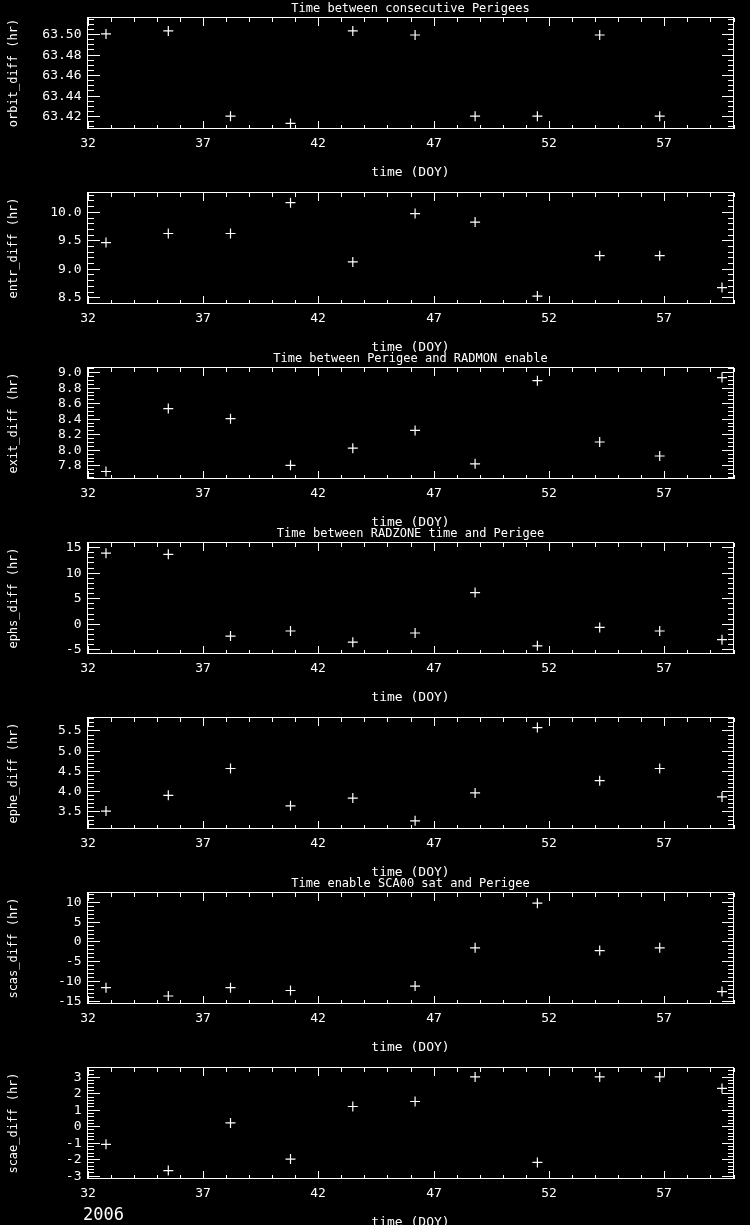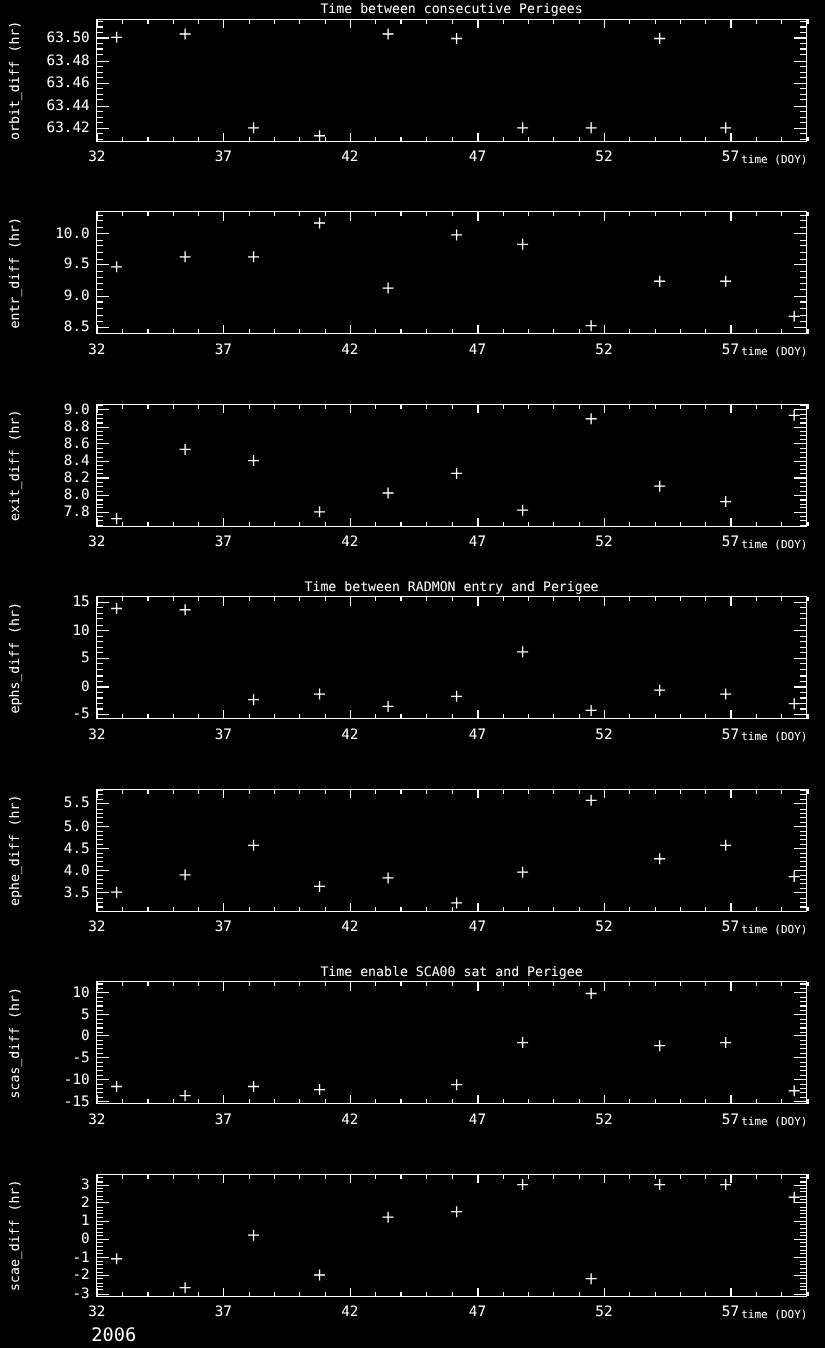--- a/index.html
+++ b/index.html
@@ -12,22 +12,22 @@
   .plot-title {
     position:absolute; left:87px; width:647px; top:1px;
     text-align:center; font-size:12px; line-height:15px; white-space:pre;
   }
   .plot-ylabel {
     position:absolute; left:13px; top:73px;
     transform:translate(-50%,-50%) rotate(-90deg);
     font-size:12px; white-space:nowrap;
   }
   .plot-xlabel {
-    position:absolute; left:87px; width:647px; top:139px;
-    text-align:right; font-size:10px; line-height:14px;
+    position:absolute; left:87px; width:647px; top:165px;
+    text-align:center; font-size:13px; line-height:14px;
   }
   svg.plot-canvas { position:absolute; left:0; top:0; }
   .tick-label { font-family:"DejaVu Sans Mono", monospace; font-size:13px; fill:#ffffff; }
   .year-label { position:absolute; left:83px; top:1204px; font-size:17px; }
 </style>
 </head>
 <body>
 
 <div class="page">
 
@@ -85,20 +85,21 @@
         <text class="tick-label" x="81.5" y="42" text-anchor="end">8.8</text>
         <text class="tick-label" x="81.5" y="26" text-anchor="end">9.0</text>
         <text class="tick-label" x="88" y="146.5" text-anchor="middle">32</text>
         <text class="tick-label" x="203" y="146.5" text-anchor="middle">37</text>
         <text class="tick-label" x="318" y="146.5" text-anchor="middle">42</text>
         <text class="tick-label" x="434" y="146.5" text-anchor="middle">47</text>
         <text class="tick-label" x="549" y="146.5" text-anchor="middle">52</text>
         <text class="tick-label" x="664" y="146.5" text-anchor="middle">57</text>
         <path d="M101.0 121.5L111.0 121.5M106.0 116.5L106.0 126.5M163.3 58.6L173.3 58.6M168.3 53.6L168.3 63.6M225.5 68.7L235.5 68.7M230.5 63.7L230.5 73.7M285.5 115.3L295.5 115.3M290.5 110.3L290.5 120.3M347.8 98.2L357.8 98.2M352.8 93.2L352.8 103.2M410.1 80.4L420.1 80.4M415.1 75.4L415.1 85.4M470.1 113.8L480.1 113.8M475.1 108.8L475.1 118.8M532.4 30.7L542.4 30.7M537.4 25.7L537.4 35.7M594.7 92.0L604.7 92.0M599.7 87.0L599.7 97.0M654.7 106.0L664.7 106.0M659.7 101.0L659.7 111.0M717.0 27.6L727.0 27.6M722.0 22.6L722.0 32.6" stroke="#fff" stroke-width="1.2" fill="none"></path>
       </svg>
+    <figcaption class="plot-title">Time between Perigee and RADMON enable</figcaption>
     <div class="plot-ylabel">exit_diff (hr)</div>
     <div class="plot-xlabel">time (DOY)</div>
   </figure>
 
   <figure class="plot" style="top:525px">
     <svg class="plot-canvas" width="750" height="175" viewBox="0 0 750 175">
         <rect x="87.5" y="17.5" width="646" height="111" fill="none" stroke="#fff" stroke-width="1" shape-rendering="crispEdges"></rect>
         <path d="M88.5 128.5L88.5 124.5M88.5 17.5L88.5 21.5M111.5 128.5L111.5 124.5M111.5 17.5L111.5 21.5M134.5 128.5L134.5 124.5M134.5 17.5L134.5 21.5M157.5 128.5L157.5 124.5M157.5 17.5L157.5 21.5M180.5 128.5L180.5 124.5M180.5 17.5L180.5 21.5M203.5 128.5L203.5 124.5M203.5 17.5L203.5 21.5M226.5 128.5L226.5 124.5M226.5 17.5L226.5 21.5M249.5 128.5L249.5 124.5M249.5 17.5L249.5 21.5M272.5 128.5L272.5 124.5M272.5 17.5L272.5 21.5M295.5 128.5L295.5 124.5M295.5 17.5L295.5 21.5M318.5 128.5L318.5 124.5M318.5 17.5L318.5 21.5M341.5 128.5L341.5 124.5M341.5 17.5L341.5 21.5M364.5 128.5L364.5 124.5M364.5 17.5L364.5 21.5M387.5 128.5L387.5 124.5M387.5 17.5L387.5 21.5M411.5 128.5L411.5 124.5M411.5 17.5L411.5 21.5M434.5 128.5L434.5 124.5M434.5 17.5L434.5 21.5M457.5 128.5L457.5 124.5M457.5 17.5L457.5 21.5M480.5 128.5L480.5 124.5M480.5 17.5L480.5 21.5M503.5 128.5L503.5 124.5M503.5 17.5L503.5 21.5M526.5 128.5L526.5 124.5M526.5 17.5L526.5 21.5M549.5 128.5L549.5 124.5M549.5 17.5L549.5 21.5M572.5 128.5L572.5 124.5M572.5 17.5L572.5 21.5M595.5 128.5L595.5 124.5M595.5 17.5L595.5 21.5M618.5 128.5L618.5 124.5M618.5 17.5L618.5 21.5M641.5 128.5L641.5 124.5M641.5 17.5L641.5 21.5M664.5 128.5L664.5 124.5M664.5 17.5L664.5 21.5M687.5 128.5L687.5 124.5M687.5 17.5L687.5 21.5M710.5 128.5L710.5 124.5M710.5 17.5L710.5 21.5M734.5 128.5L734.5 124.5M734.5 17.5L734.5 21.5M88.5 128.5L88.5 120.5M88.5 17.5L88.5 25.5M203.5 128.5L203.5 120.5M203.5 17.5L203.5 25.5M318.5 128.5L318.5 120.5M318.5 17.5L318.5 25.5M434.5 128.5L434.5 120.5M434.5 17.5L434.5 25.5M549.5 128.5L549.5 120.5M549.5 17.5L549.5 25.5M664.5 128.5L664.5 120.5M664.5 17.5L664.5 25.5M87.5 124.5L93.5 124.5M733.5 124.5L727.5 124.5M87.5 119.5L93.5 119.5M733.5 119.5L727.5 119.5M87.5 114.5L93.5 114.5M733.5 114.5L727.5 114.5M87.5 109.5L93.5 109.5M733.5 109.5L727.5 109.5M87.5 104.5L93.5 104.5M733.5 104.5L727.5 104.5M87.5 99.5L93.5 99.5M733.5 99.5L727.5 99.5M87.5 94.5L93.5 94.5M733.5 94.5L727.5 94.5M87.5 89.5L93.5 89.5M733.5 89.5L727.5 89.5M87.5 83.5L93.5 83.5M733.5 83.5L727.5 83.5M87.5 78.5L93.5 78.5M733.5 78.5L727.5 78.5M87.5 73.5L93.5 73.5M733.5 73.5L727.5 73.5M87.5 68.5L93.5 68.5M733.5 68.5L727.5 68.5M87.5 63.5L93.5 63.5M733.5 63.5L727.5 63.5M87.5 58.5L93.5 58.5M733.5 58.5L727.5 58.5M87.5 53.5L93.5 53.5M733.5 53.5L727.5 53.5M87.5 48.5L93.5 48.5M733.5 48.5L727.5 48.5M87.5 43.5L93.5 43.5M733.5 43.5L727.5 43.5M87.5 37.5L93.5 37.5M733.5 37.5L727.5 37.5M87.5 32.5L93.5 32.5M733.5 32.5L727.5 32.5M87.5 27.5L93.5 27.5M733.5 27.5L727.5 27.5M87.5 22.5L93.5 22.5M733.5 22.5L727.5 22.5M87.5 124.5L99.5 124.5M733.5 124.5L721.5 124.5M87.5 99.5L99.5 99.5M733.5 99.5L721.5 99.5M87.5 73.5L99.5 73.5M733.5 73.5L721.5 73.5M87.5 48.5L99.5 48.5M733.5 48.5L721.5 48.5M87.5 22.5L99.5 22.5M733.5 22.5L721.5 22.5" stroke="#fff" stroke-width="1" fill="none" shape-rendering="crispEdges"></path>
         <text class="tick-label" x="81.5" y="128" text-anchor="end">-5</text>
         <text class="tick-label" x="81.5" y="103" text-anchor="end">0</text>
@@ -106,21 +107,21 @@
         <text class="tick-label" x="81.5" y="52" text-anchor="end">10</text>
         <text class="tick-label" x="81.5" y="26" text-anchor="end">15</text>
         <text class="tick-label" x="88" y="146.5" text-anchor="middle">32</text>
         <text class="tick-label" x="203" y="146.5" text-anchor="middle">37</text>
         <text class="tick-label" x="318" y="146.5" text-anchor="middle">42</text>
         <text class="tick-label" x="434" y="146.5" text-anchor="middle">47</text>
         <text class="tick-label" x="549" y="146.5" text-anchor="middle">52</text>
         <text class="tick-label" x="664" y="146.5" text-anchor="middle">57</text>
         <path d="M101.0 28.2L111.0 28.2M106.0 23.2L106.0 33.2M163.3 29.3L173.3 29.3M168.3 24.3L168.3 34.3M225.5 111.1L235.5 111.1M230.5 106.1L230.5 116.1M285.5 106.0L295.5 106.0M290.5 101.0L290.5 111.0M347.8 117.2L357.8 117.2M352.8 112.2L352.8 122.2M410.1 108.0L420.1 108.0M415.1 103.0L415.1 113.0M470.1 67.6L480.1 67.6M475.1 62.6L475.1 72.6M532.4 120.8L542.4 120.8M537.4 115.8L537.4 125.8M594.7 102.4L604.7 102.4M599.7 97.4L599.7 107.4M654.7 106.0L664.7 106.0M659.7 101.0L659.7 111.0M717.0 114.7L727.0 114.7M722.0 109.7L722.0 119.7" stroke="#fff" stroke-width="1.2" fill="none"></path>
       </svg>
-    <figcaption class="plot-title">Time between RADMON entry and Perigee</figcaption>
+    <figcaption class="plot-title">Time between RADZONE time and Perigee</figcaption>
     <div class="plot-ylabel">ephs_diff (hr)</div>
     <div class="plot-xlabel">time (DOY)</div>
   </figure>
 
   <figure class="plot" style="top:700px">
     <svg class="plot-canvas" width="750" height="175" viewBox="0 0 750 175">
         <rect x="87.5" y="17.5" width="646" height="111" fill="none" stroke="#fff" stroke-width="1" shape-rendering="crispEdges"></rect>
         <path d="M88.5 128.5L88.5 124.5M88.5 17.5L88.5 21.5M111.5 128.5L111.5 124.5M111.5 17.5L111.5 21.5M134.5 128.5L134.5 124.5M134.5 17.5L134.5 21.5M157.5 128.5L157.5 124.5M157.5 17.5L157.5 21.5M180.5 128.5L180.5 124.5M180.5 17.5L180.5 21.5M203.5 128.5L203.5 124.5M203.5 17.5L203.5 21.5M226.5 128.5L226.5 124.5M226.5 17.5L226.5 21.5M249.5 128.5L249.5 124.5M249.5 17.5L249.5 21.5M272.5 128.5L272.5 124.5M272.5 17.5L272.5 21.5M295.5 128.5L295.5 124.5M295.5 17.5L295.5 21.5M318.5 128.5L318.5 124.5M318.5 17.5L318.5 21.5M341.5 128.5L341.5 124.5M341.5 17.5L341.5 21.5M364.5 128.5L364.5 124.5M364.5 17.5L364.5 21.5M387.5 128.5L387.5 124.5M387.5 17.5L387.5 21.5M411.5 128.5L411.5 124.5M411.5 17.5L411.5 21.5M434.5 128.5L434.5 124.5M434.5 17.5L434.5 21.5M457.5 128.5L457.5 124.5M457.5 17.5L457.5 21.5M480.5 128.5L480.5 124.5M480.5 17.5L480.5 21.5M503.5 128.5L503.5 124.5M503.5 17.5L503.5 21.5M526.5 128.5L526.5 124.5M526.5 17.5L526.5 21.5M549.5 128.5L549.5 124.5M549.5 17.5L549.5 21.5M572.5 128.5L572.5 124.5M572.5 17.5L572.5 21.5M595.5 128.5L595.5 124.5M595.5 17.5L595.5 21.5M618.5 128.5L618.5 124.5M618.5 17.5L618.5 21.5M641.5 128.5L641.5 124.5M641.5 17.5L641.5 21.5M664.5 128.5L664.5 124.5M664.5 17.5L664.5 21.5M687.5 128.5L687.5 124.5M687.5 17.5L687.5 21.5M710.5 128.5L710.5 124.5M710.5 17.5L710.5 21.5M734.5 128.5L734.5 124.5M734.5 17.5L734.5 21.5M88.5 128.5L88.5 120.5M88.5 17.5L88.5 25.5M203.5 128.5L203.5 120.5M203.5 17.5L203.5 25.5M318.5 128.5L318.5 120.5M318.5 17.5L318.5 25.5M434.5 128.5L434.5 120.5M434.5 17.5L434.5 25.5M549.5 128.5L549.5 120.5M549.5 17.5L549.5 25.5M664.5 128.5L664.5 120.5M664.5 17.5L664.5 25.5M87.5 128.5L93.5 128.5M733.5 128.5L727.5 128.5M87.5 124.5L93.5 124.5M733.5 124.5L727.5 124.5M87.5 120.5L93.5 120.5M733.5 120.5L727.5 120.5M87.5 116.5L93.5 116.5M733.5 116.5L727.5 116.5M87.5 111.5L93.5 111.5M733.5 111.5L727.5 111.5M87.5 107.5L93.5 107.5M733.5 107.5L727.5 107.5M87.5 103.5L93.5 103.5M733.5 103.5L727.5 103.5M87.5 99.5L93.5 99.5M733.5 99.5L727.5 99.5M87.5 95.5L93.5 95.5M733.5 95.5L727.5 95.5M87.5 91.5L93.5 91.5M733.5 91.5L727.5 91.5M87.5 87.5L93.5 87.5M733.5 87.5L727.5 87.5M87.5 83.5L93.5 83.5M733.5 83.5L727.5 83.5M87.5 79.5L93.5 79.5M733.5 79.5L727.5 79.5M87.5 75.5L93.5 75.5M733.5 75.5L727.5 75.5M87.5 71.5L93.5 71.5M733.5 71.5L727.5 71.5M87.5 67.5L93.5 67.5M733.5 67.5L727.5 67.5M87.5 63.5L93.5 63.5M733.5 63.5L727.5 63.5M87.5 59.5L93.5 59.5M733.5 59.5L727.5 59.5M87.5 55.5L93.5 55.5M733.5 55.5L727.5 55.5M87.5 51.5L93.5 51.5M733.5 51.5L727.5 51.5M87.5 47.5L93.5 47.5M733.5 47.5L727.5 47.5M87.5 43.5L93.5 43.5M733.5 43.5L727.5 43.5M87.5 39.5L93.5 39.5M733.5 39.5L727.5 39.5M87.5 35.5L93.5 35.5M733.5 35.5L727.5 35.5M87.5 30.5L93.5 30.5M733.5 30.5L727.5 30.5M87.5 26.5L93.5 26.5M733.5 26.5L727.5 26.5M87.5 22.5L93.5 22.5M733.5 22.5L727.5 22.5M87.5 18.5L93.5 18.5M733.5 18.5L727.5 18.5M87.5 111.5L99.5 111.5M733.5 111.5L721.5 111.5M87.5 91.5L99.5 91.5M733.5 91.5L721.5 91.5M87.5 71.5L99.5 71.5M733.5 71.5L721.5 71.5M87.5 51.5L99.5 51.5M733.5 51.5L721.5 51.5M87.5 30.5L99.5 30.5M733.5 30.5L721.5 30.5" stroke="#fff" stroke-width="1" fill="none" shape-rendering="crispEdges"></path>
         <text class="tick-label" x="81.5" y="115" text-anchor="end">3.5</text>
         <text class="tick-label" x="81.5" y="95" text-anchor="end">4.0</text>

